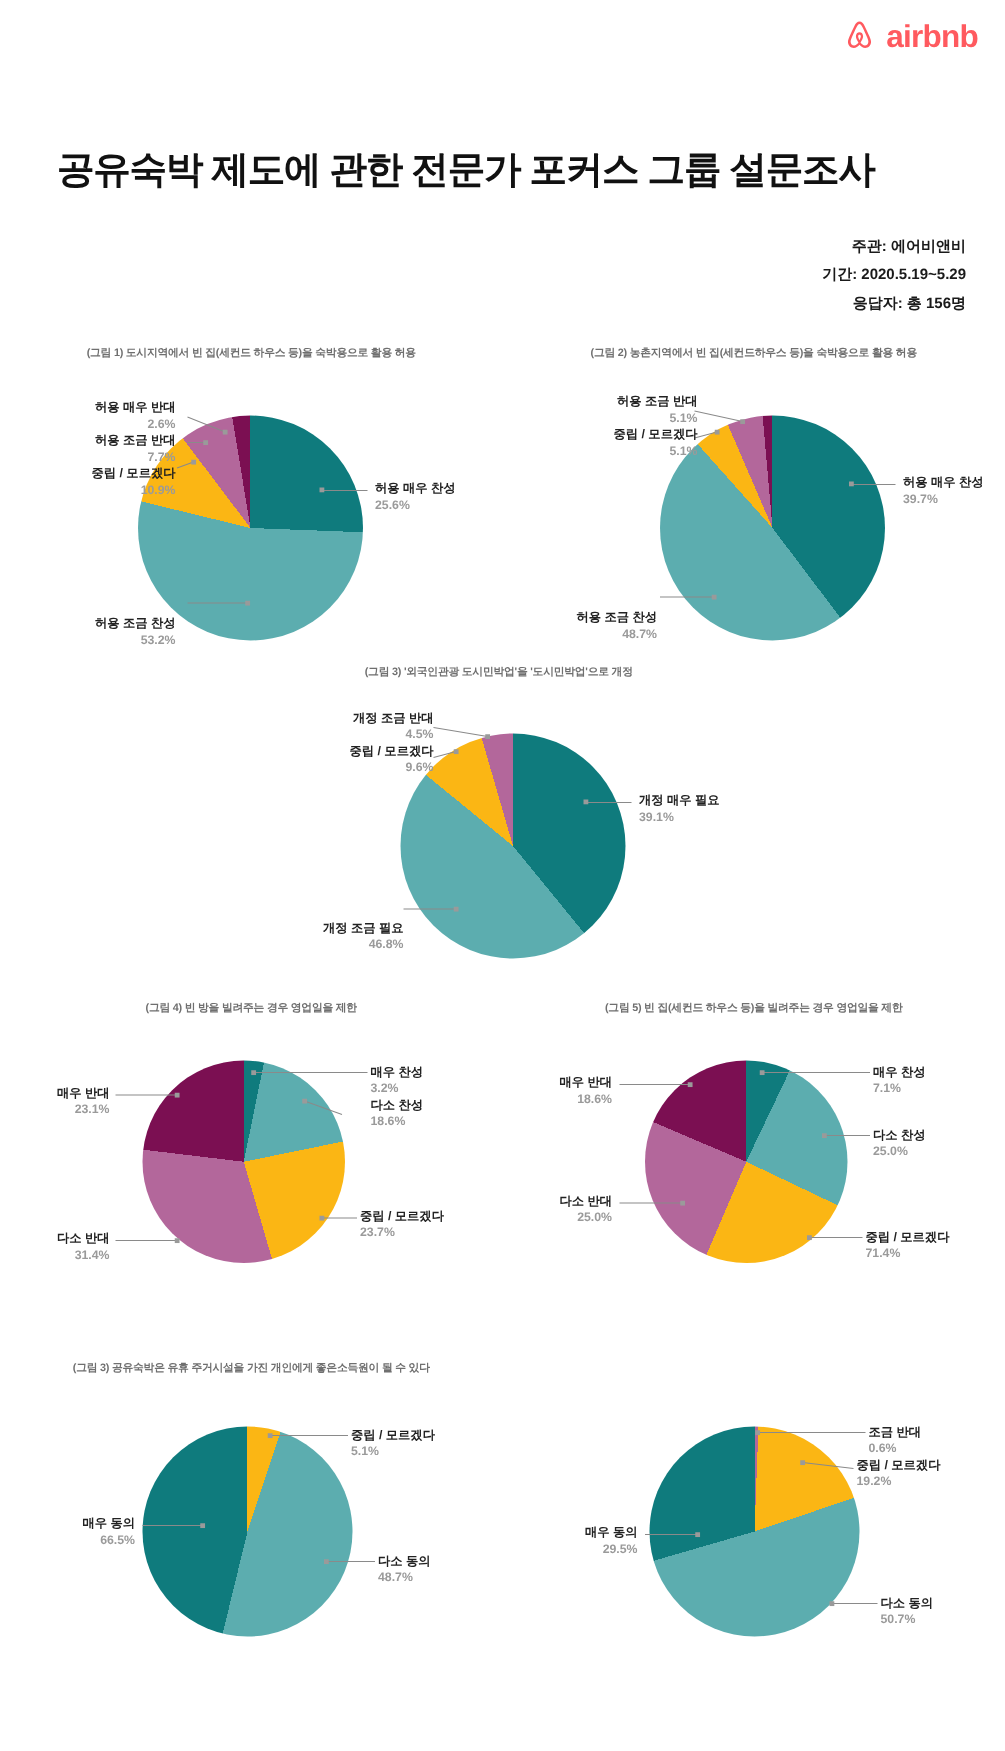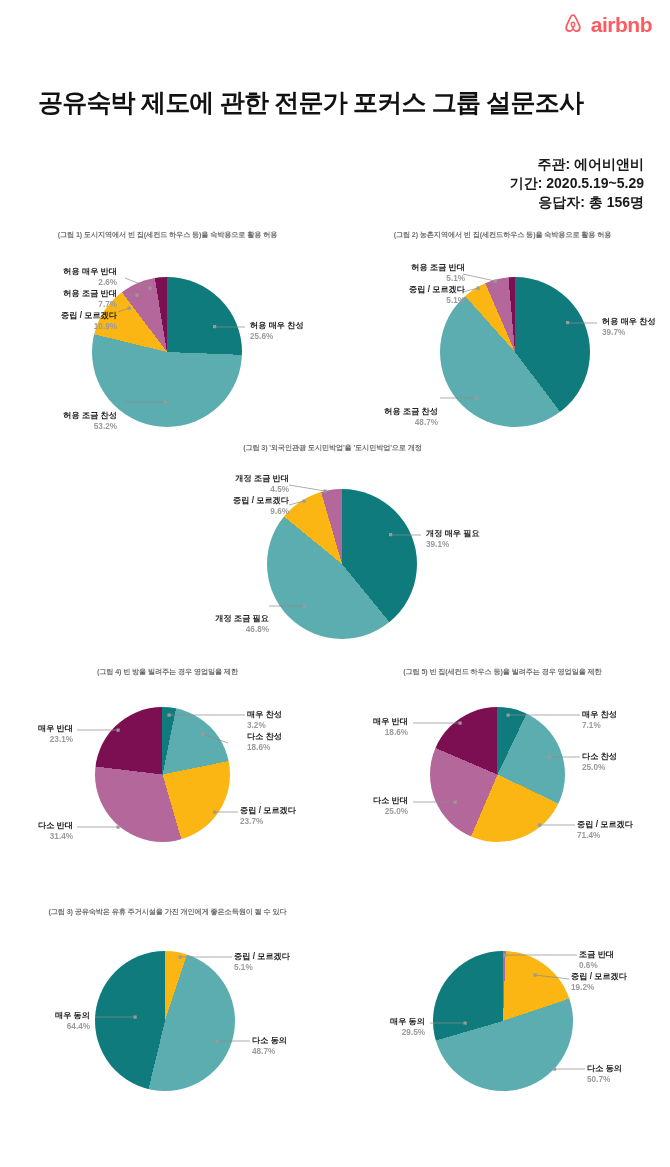--- a/index.html
+++ b/index.html
@@ -15,27 +15,27 @@
   .brand {
     position: absolute; top: 12px; right: 18px;
     display: flex; align-items: center; gap: 6px;
   }
   .brand svg { display:block; }
   .brand-word {
     color: #FF5A5F; font-size: 21px; font-weight: 700;
     letter-spacing: -0.5px; line-height: 1;
   }
   .main-title {
-    position: absolute; left: 38px; top: 86px;
+    position: absolute; left: 38px; top: 96px;
     font-size: 25px; font-weight: 700; color: #111; letter-spacing: -0.8px;
     white-space: nowrap;
   }
   .meta {
     position: absolute; right: 26px; top: 155px;
-    text-align: right; font-size: 14px; font-weight: 700;
+    text-align: right; font-size: 10px; font-weight: 700;
     color: #1a1a1a; line-height: 19px;
   }
 
   
   .chart {
     position: absolute;
     width: 335px; height: 220px;
   }
   .chart-title {
     position: absolute; top: 0; left: 0; width: 100%;
@@ -302,21 +302,21 @@
     <div class="lbl l" style="left:234px; top:44px;">
       <div class="name">중립 / 모르겠다</div>
       <div class="pct">5.1%</div>
     </div>
     <div class="lbl l" style="left:252px; top:128px;">
       <div class="name">다소 동의</div>
       <div class="pct">48.7%</div>
     </div>
     <div class="lbl r" style="right:245px; top:103px;">
       <div class="name">매우 동의</div>
-      <div class="pct">64.4%</div>
+      <div class="pct">66.5%</div>
     </div>
   </div>
 
   <div class="chart" id="c6" style="left:335px; top:907px;">
     <div class="pie-wrap" style="left:98px; top:44px; width:140px; height:140px;">
       <div class="pie" style="width: 140px; height: 140px; background: conic-gradient(rgb(179, 103, 155) 0deg, rgb(179, 103, 155) 2.16deg, rgb(251, 182, 20) 2.16deg, rgb(251, 182, 20) 71.28deg, rgb(92, 173, 175) 71.28deg, rgb(92, 173, 175) 253.8deg, rgb(15, 123, 125) 253.8deg, rgb(15, 123, 125) 360deg);"></div>
       <svg class="leader" width="335" height="220" style="left:-98px; top:-44px;">
         <g stroke="#8a8a8a" stroke-width="0.7" fill="none">
           <line x1="170" y1="48" x2="242" y2="48"></line>
           <line x1="200" y1="68" x2="234" y2="72"></line>

